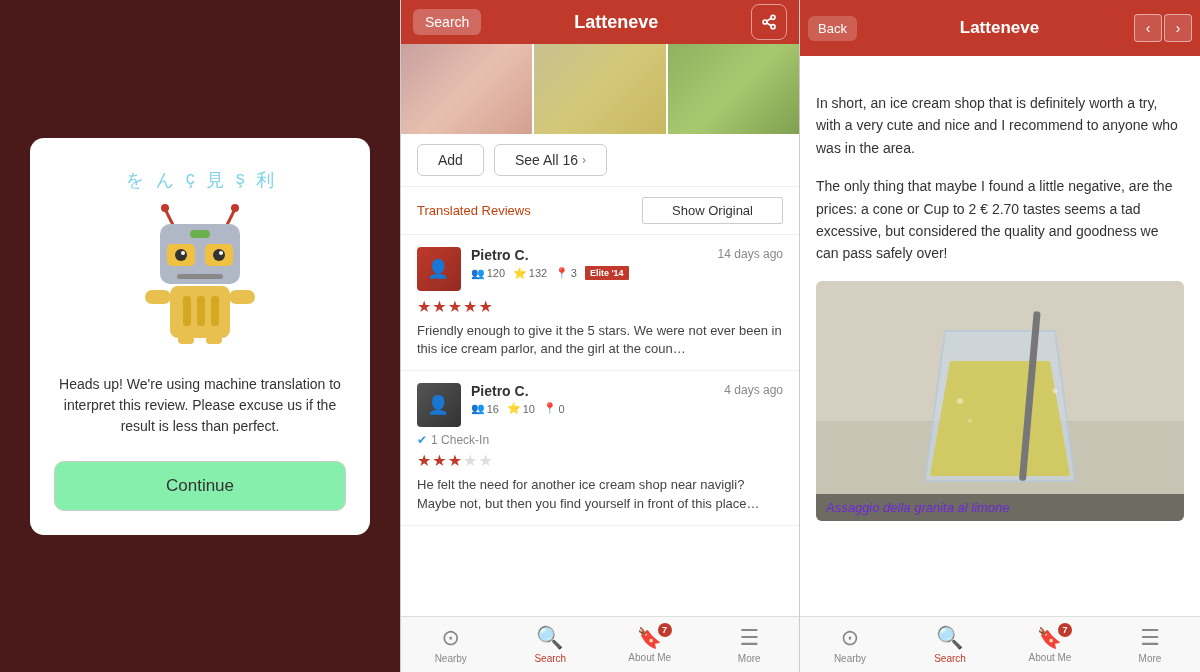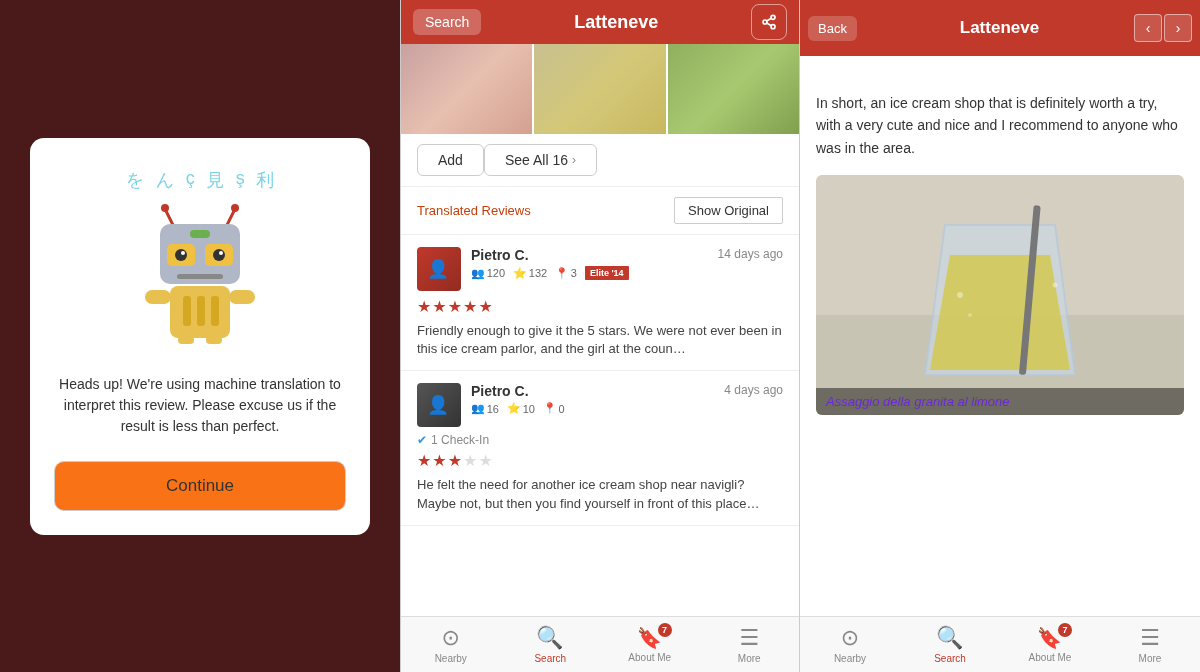--- a/index.html
+++ b/index.html
@@ -54,21 +54,21 @@
       font-size: 14px;
       color: #333;
       line-height: 1.5;
       margin: 16px 0 24px;
     }
     .continue-btn {
       width: 100%;
       padding: 14px;
       border: 1.5px solid #ccc;
       border-radius: 10px;
-      background: #f97316;
+      background: #86efac;
       font-size: 17px;
       color: #333;
       cursor: pointer;
       font-weight: 400;
     }
 
     
     .panel2 {
       width: 400px;
       height: 672px;
@@ -140,20 +140,21 @@
     .add-btn, .see-all-btn {
       border: 1.5px solid #ccc;
       border-radius: 6px;
       background: #fff;
       padding: 7px 20px;
       font-size: 14px;
       cursor: pointer;
       color: #333;
     }
     .see-all-btn {
+      margin-left: 10px;
       display: flex;
       align-items: center;
       gap: 4px;
     }
     .chevron-right { font-size: 12px; color: #888; }
     .reviews-section { flex: 1; overflow-y: auto; }
     .section-header {
       padding: 14px 16px 8px;
       font-size: 15px;
       font-weight: 600;
@@ -165,21 +166,21 @@
       align-items: center;
       justify-content: space-between;
       padding: 10px 16px;
       border-bottom: 1px solid #eee;
     }
     .translated-label { font-size: 13px; color: #c2410c; }
     .show-original-btn {
       border: 1.5px solid #ccc;
       border-radius: 2px;
       background: #fff;
-      padding: 5px 13px;
+      padding: 5px 29px;
       font-size: 13px;
       cursor: pointer;
       color: #333;
     }
     .review-item {
       padding: 12px 16px;
       border-bottom: 1px solid #f0f0f0;
     }
     .reviewer-header {
       display: flex;
@@ -516,20 +517,21 @@
     <button class="back-btn">Back</button>
     <span class="nav-title3">Latteneve</span>
     <div class="nav-arrows">
       <button class="nav-arrow-btn">‹</button>
       <button class="nav-arrow-btn">›</button>
     </div>
   </div>
 
   <div class="review-content">
     <p class="review-full-text">In short, an ice cream shop that is definitely worth a try, with a very cute and nice and I recommend to anyone who was in the area.</p>
+    <p class="review-full-text">The only thing that maybe I found a little negative, are the prices: a cone or Cup to 2 € 2.70 tastes seems a tad excessive, but considered the quality and goodness we can pass safely over!</p>
     <div class="review-image">
       <svg width="100%" height="240" viewBox="0 0 370 240" xmlns="http://www.w3.org/2000/svg" preserveAspectRatio="xMidYMid slice">
 
         <rect width="370" height="240" fill="#d4cfc0"></rect>
 
         <rect x="0" y="140" width="370" height="100" fill="#c8c4b4"></rect>
 
         <polygon points="130,50 240,50 260,200 110,200" fill="rgba(200,220,240,0.5)" stroke="rgba(180,200,220,0.7)" stroke-width="2"></polygon>
 
         <polygon points="135,80 235,80 255,195 115,195" fill="rgba(210,200,80,0.85)"></polygon>

